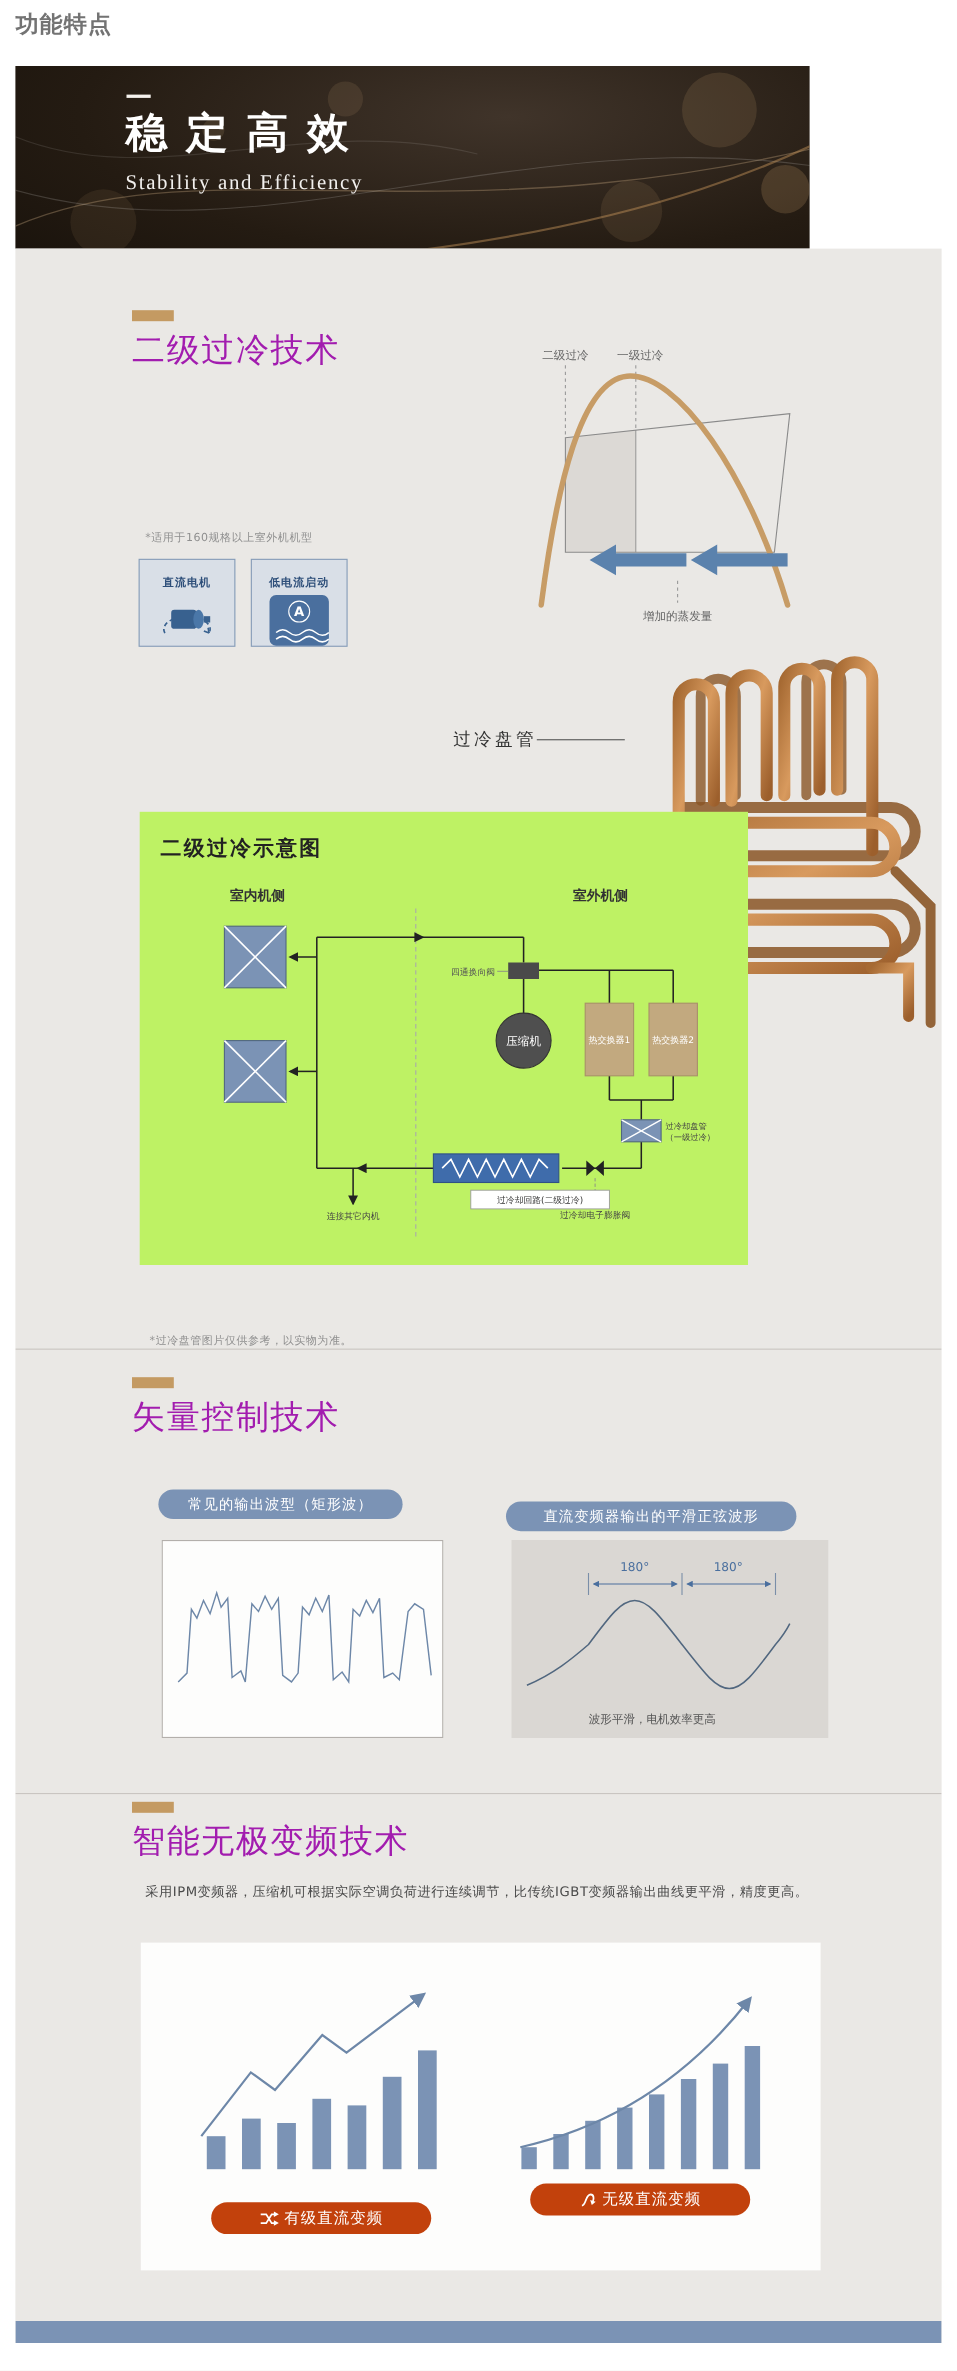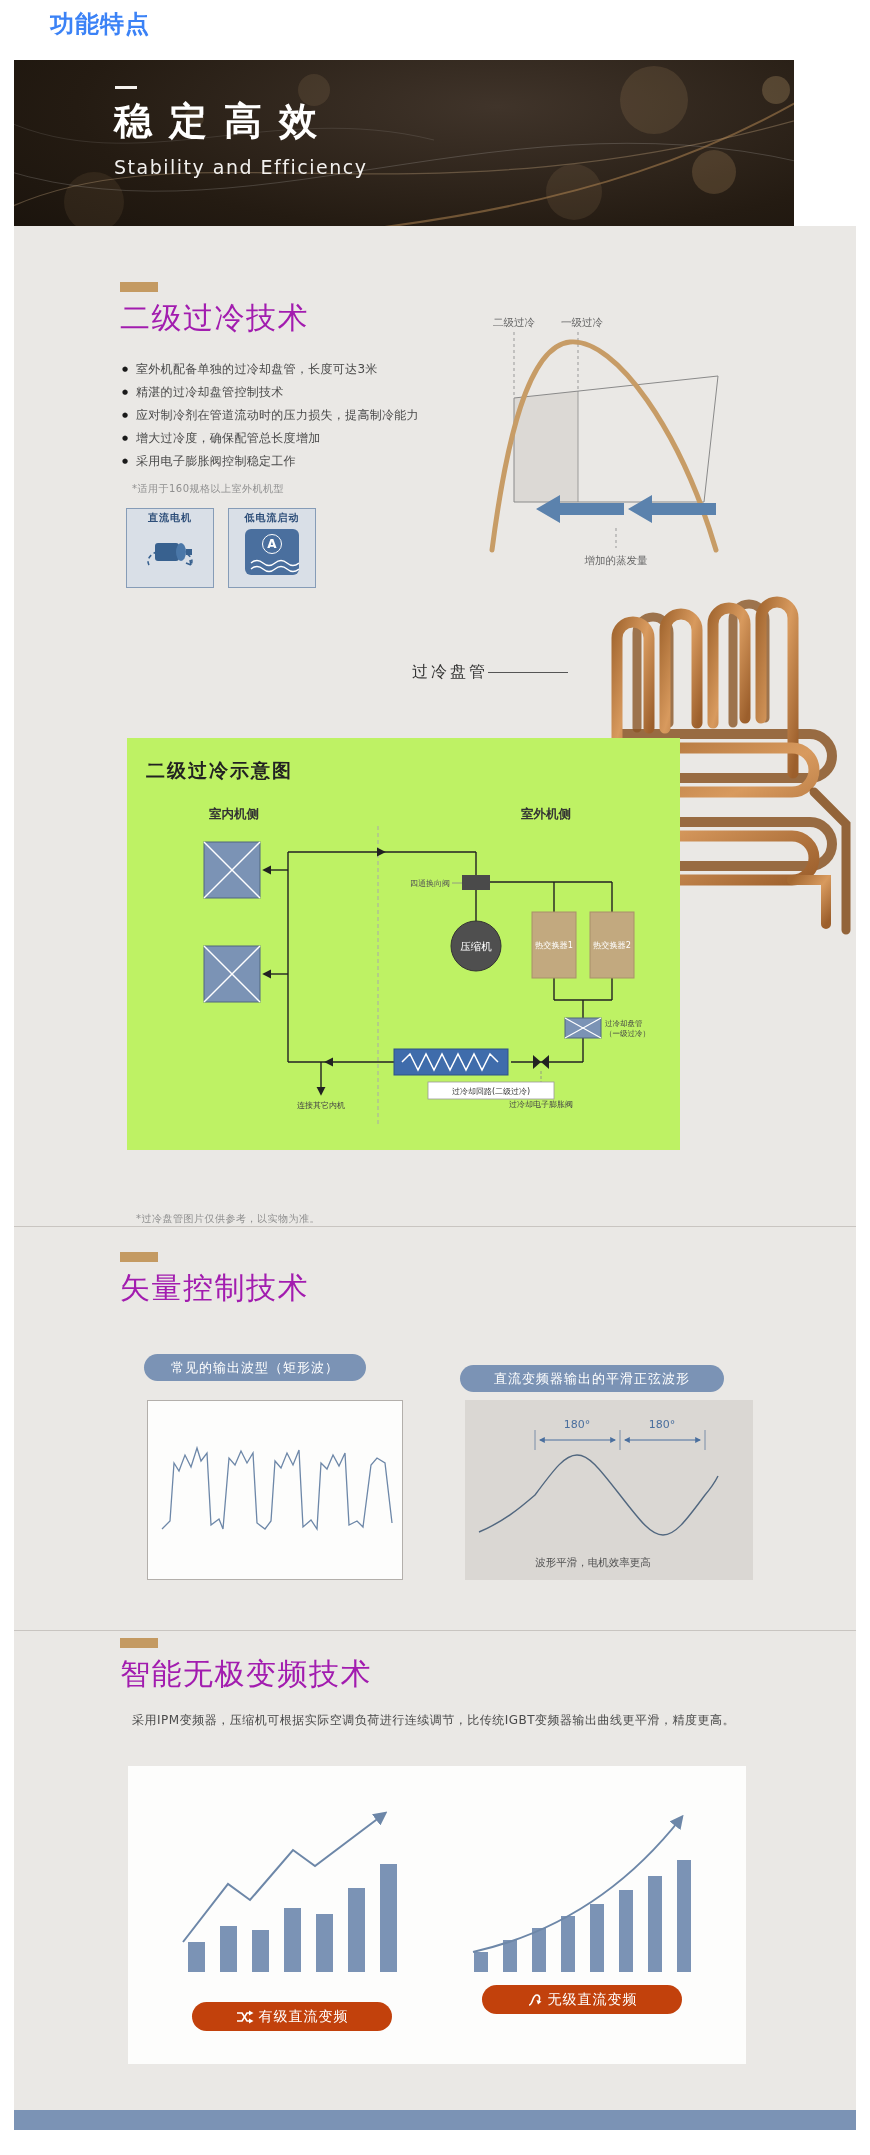--- a/index.html
+++ b/index.html
@@ -5,26 +5,27 @@
   * { box-sizing: border-box; margin: 0; padding: 0; }
   html,body { background:#ffffff; }
   body {
     width:870px; height:2155px; position:relative;
     font-family:"DejaVu Sans","Liberation Sans",sans-serif;
     color:#333;
   }
   .abs { position:absolute; }
 
   
-  #page-title { left:14px; top:8px; font-size:24px; font-weight:bold; color:#3b82f6; letter-spacing:1px;margin-left:36px; }
+  #page-title { left:14px; top:8px; font-size:21px; font-weight:bold; color:#737373; letter-spacing:1px; }
 
   
   .banner {
-    left:14px; top:60px; width:780px; height:166px; overflow:hidden;
+    left:14px; top:60px; width:722px; height:166px; overflow:hidden;
     background: radial-gradient(120% 170% at 62% 28%, #40342a 0%, #241b12 45%, #0d0905 100%);
+    font-family: Liberation Serif, serif;
   }
   .banner svg { position:absolute; left:0; top:0; }
   .banner-tick { position:absolute; left:101px; top:26px; width:22px; height:3px; background:#f5f2ee; }
   .banner-title {
     position:absolute; left:100px; top:36px; color:#ffffff;
     font-size:38px; font-weight:bold; letter-spacing:17px; white-space:nowrap;
   }
   .banner-sub {
     position:absolute; left:100px; top:96px; color:#f2f0ee;
     font-size:19px; letter-spacing:1.5px; font-weight:normal;
@@ -45,21 +46,21 @@
 
   
   .bullets { list-style:none; width:420px; }
   .bullets li { position:relative; padding-left:14px; font-size:12px; color:#4a4a4a; line-height:23px; letter-spacing:.3px; }
   .bullets li::before { content:"●"; position:absolute; left:0; top:0; font-size:7px; line-height:23px; color:#1a1a1a; }
 
   
   .icon-cards { display:flex; gap:14px; }
   .icon-card {
     width:88px; height:80px; background:#d9dfe7; border:1px solid #869cb7;
-    display:flex; flex-direction:column; align-items:center; padding-top:2px; gap:4px;
+    display:flex; flex-direction:column; align-items:center; padding-top:14px; gap:4px;
   }
   .icon-card-label { font-size:10px; font-weight:bold; color:#2d4e79; letter-spacing:1px; }
   .icon-a-box { width:54px; height:46px; background:#4a6f9e; border-radius:6px; position:relative; }
   .icon-a {
     position:absolute; left:17px; top:5px; width:20px; height:20px; border:1.5px solid #fff; border-radius:50%;
     color:#fff; font-size:12px; font-weight:bold; text-align:center; line-height:18px;
   }
   .icon-a-box svg { position:absolute; left:0; bottom:2px; }
 
   
@@ -118,27 +119,20 @@
   <div class="banner-tick"></div>
   <div class="banner-title">稳定高效</div>
   <div class="banner-sub">Stability and Efficiency</div>
 </div>
 
 <div class="abs content">
 
   <div class="bar-gold" style="left:106px; top:56px;"></div>
   <h2 style="left:106px; top:72px;">二级过冷技术</h2>
 
-  <ul class="bullets" style="left:108px; top:132px;">
-    <li>室外机配备单独的过冷却盘管，长度可达3米</li>
-    <li>精湛的过冷却盘管控制技术</li>
-    <li>应对制冷剂在管道流动时的压力损失，提高制冷能力</li>
-    <li>增大过冷度，确保配管总长度增加</li>
-    <li>采用电子膨胀阀控制稳定工作</li>
-  </ul>
 
   <div class="note" style="left:118px; top:256px;">*适用于160规格以上室外机机型</div>
 
   <div class="icon-cards" style="left:112px; top:282px;">
     <div class="icon-card">
       <div class="icon-card-label">直流电机</div>
       <svg width="58" height="48" viewBox="0 0 58 48">
         <path d="M 8,36 A 22,12 0 1 1 50,36" stroke="#38618f" stroke-width="1.6" stroke-dasharray="4,3" fill="none"></path>
         <path d="M 50,36 l -5,-2 m 5,2 l -1,-5" stroke="#38618f" stroke-width="1.6" fill="none"></path>
         <rect x="14" y="14" width="24" height="18" rx="3" fill="#38618f"></rect>

